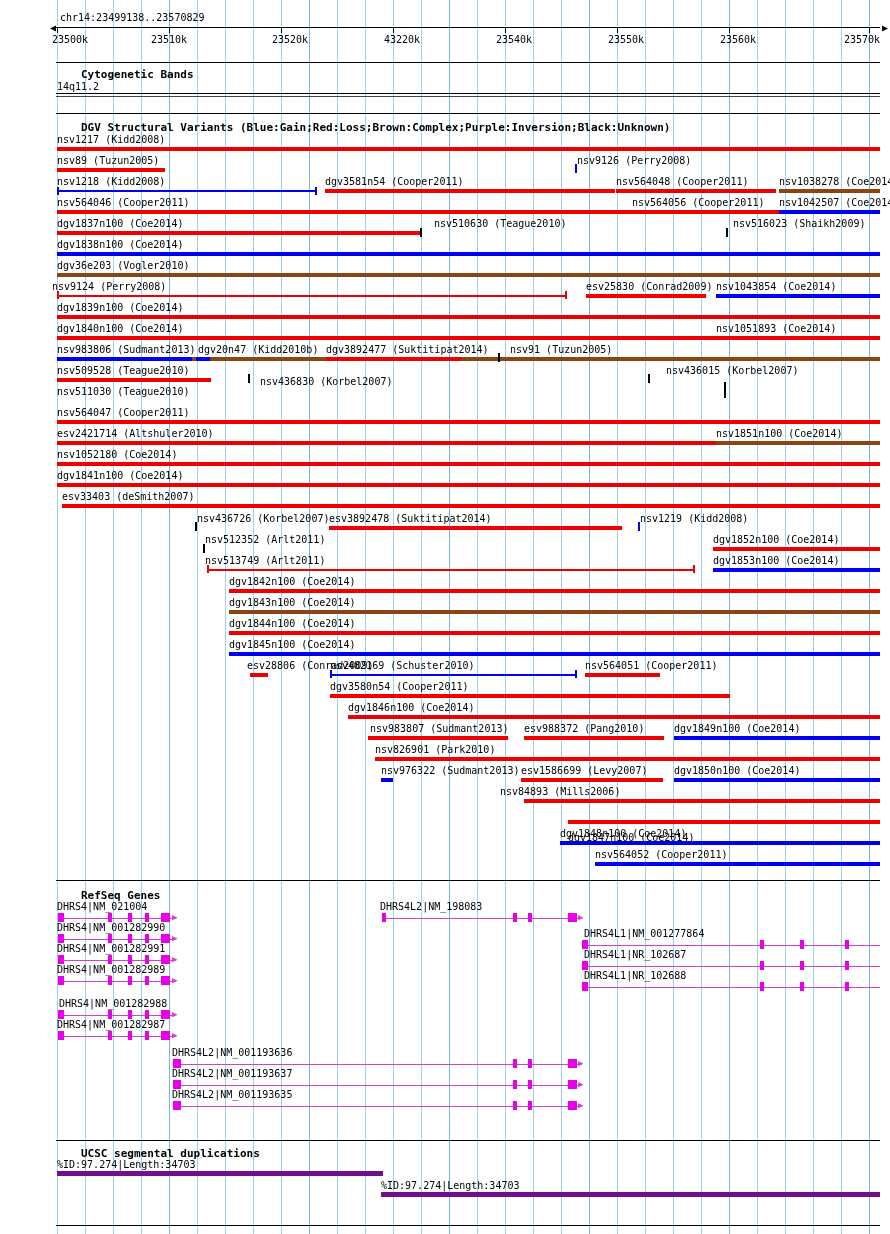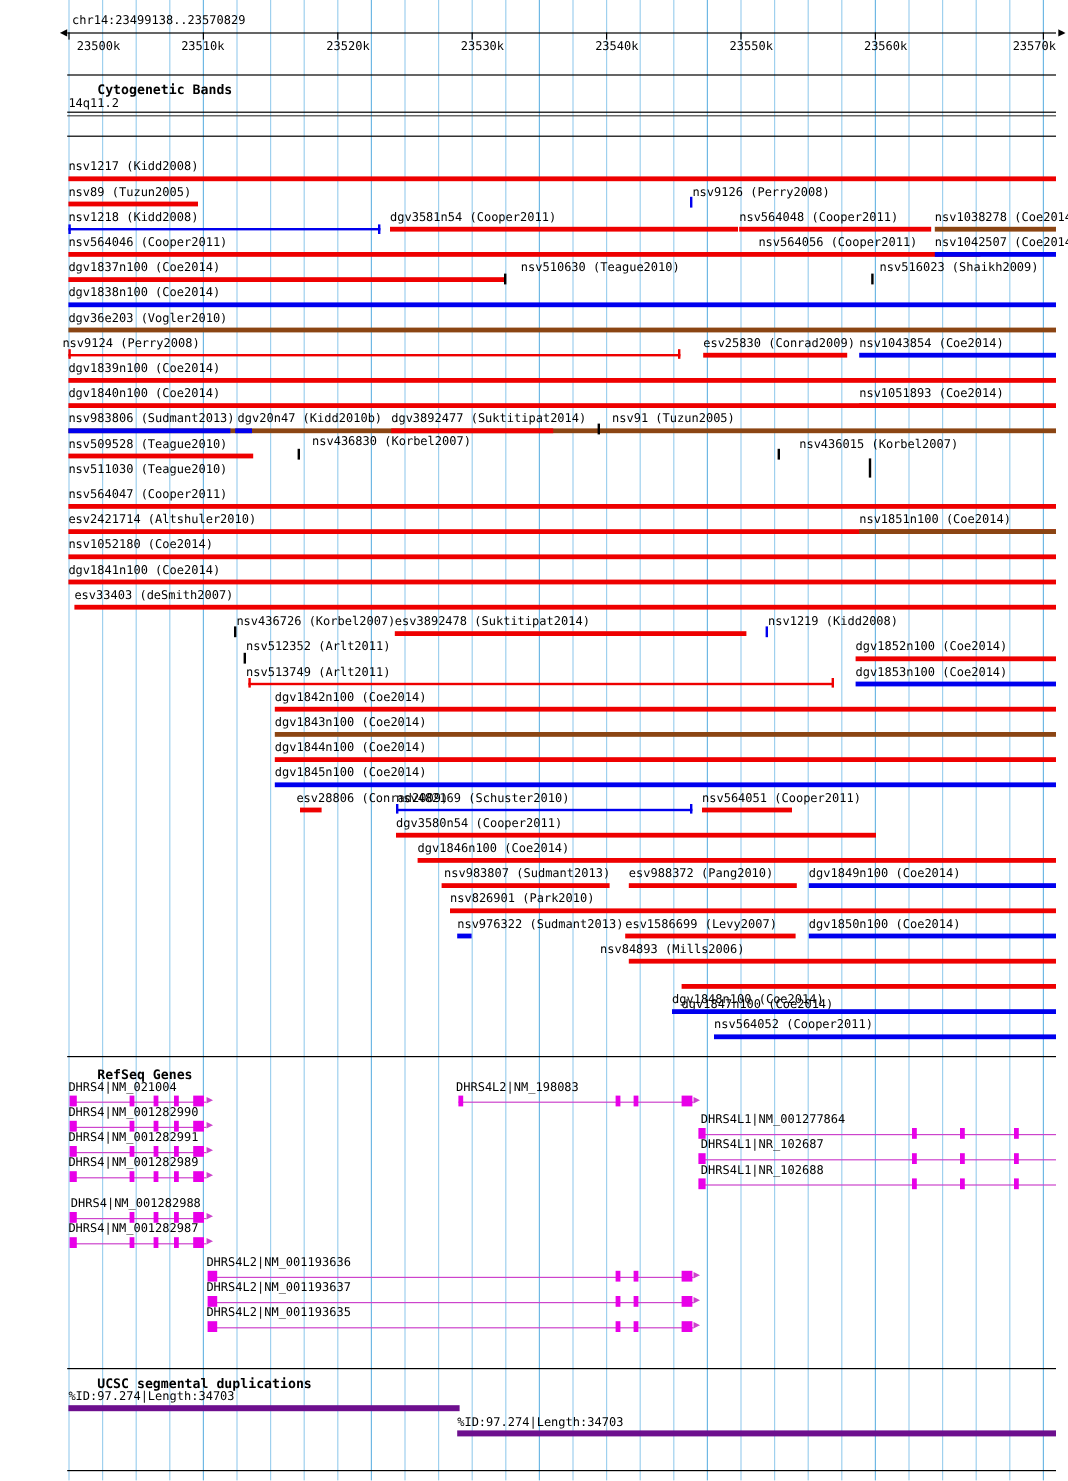--- a/index.html
+++ b/index.html
@@ -6,21 +6,21 @@
   body{font-family:"DejaVu Sans Mono","Liberation Mono",monospace;color:#000;}
   #stage{position:relative;width:890px;height:1234px;overflow:hidden;background:#fff;}
 
   
   .vgrid{position:absolute;top:0;bottom:0;width:1px;background:#9fd0ee;}
   .vgrid.major{background:#6fb8e4;}
   .ruler-title{position:absolute;left:60px;top:12px;font-size:10px;letter-spacing:0px;}
   .ruler-line{position:absolute;left:56px;right:10px;top:27px;height:1px;background:#000;}
   .tick{position:absolute;top:27px;width:1px;height:6px;background:#000;}
   .ticklab{position:absolute;top:34px;font-size:10px;transform:translateX(-50%);white-space:nowrap;}
-  .ticklab.first{transform:none;margin-left:12px;}
+  .ticklab.first{transform:none;}
   .ticklab.last{transform:translateX(-100%);}
   .arrowL,.arrowR{position:absolute;top:23px;font-size:10px;line-height:10px;}
 
   
   .hr{position:absolute;left:56px;right:10px;height:1px;background:#000;}
   .sect-title{position:absolute;font-size:11px;font-weight:bold;white-space:nowrap;margin-left:24px;}
   .sect-sub{position:absolute;font-size:10px;white-space:nowrap;}
 
   
   .lbl{position:absolute;font-size:10px;white-space:nowrap;line-height:11px;}
@@ -81,33 +81,34 @@
   <div class="tick" style="left:281px"></div>
   <div class="tick" style="left:393px"></div>
   <div class="tick" style="left:505px"></div>
   <div class="tick" style="left:617px"></div>
   <div class="tick" style="left:729px"></div>
   <div class="tick" style="left:869px"></div>
 
   <div class="ticklab first" style="left:52px">23500k</div>
   <div class="ticklab" style="left:169px">23510k</div>
   <div class="ticklab" style="left:290px">23520k</div>
-  <div class="ticklab" style="left:402px">23530k</div>
+  <div class="ticklab" style="left:402px">43220k</div>
   <div class="ticklab" style="left:514px">23540k</div>
   <div class="ticklab" style="left:626px">23550k</div>
   <div class="ticklab" style="left:738px">23560k</div>
   <div class="ticklab last" style="left:880px">23570k</div>
 
   <div class="hr" style="top:62px"></div>
   <div class="sect-title" style="left:57px;top:68px">Cytogenetic Bands</div>
   <div class="sect-sub" style="left:57px;top:81px">14q11.2</div>
   <div class="hr" style="top:93px"></div>
   <div class="hr" style="top:96px;background:#444"></div>
   <div class="hr" style="top:113px"></div>
 
+  <div class="sect-title" style="left:57px;top:121px">DGV Structural Variants (Blue:Gain;Red:Loss;Brown:Complex;Purple:Inversion;Black:Unknown)</div>
 
   <div class="lbl" style="left:57px;top:134px">nsv1217 (Kidd2008)</div>
   <div class="bar" style="left:57px;top:147px;width:823px;background:#ee0000"></div>
 
   <div class="lbl" style="left:57px;top:155px">nsv89 (Tuzun2005)</div>
   <div class="bar" style="left:57px;top:168px;width:108px;background:#ee0000"></div>
   <div class="lbl" style="left:577px;top:155px">nsv9126 (Perry2008)</div>
   <div class="cap" style="left:575px;top:164px;height:9px;background:#0000ee"></div>
 
   <div class="lbl" style="left:57px;top:176px">nsv1218 (Kidd2008)</div>
@@ -162,21 +163,21 @@
   <div class="bar" style="left:57px;top:357px;width:135px;background:#0000ee"></div>
   <div class="lbl" style="left:198px;top:344px">dgv20n47 (Kidd2010b)</div>
   <div class="bar" style="left:196px;top:357px;width:14px;background:#0000ee"></div>
   <div class="lbl" style="left:326px;top:344px">dgv3892477 (Suktitipat2014)</div>
   <div class="bar" style="left:326px;top:357px;width:135px;background:#ee0000"></div>
   <div class="lbl" style="left:510px;top:344px">nsv91 (Tuzun2005)</div>
   <div class="cap" style="left:498px;top:353px;height:9px;background:#000"></div>
 
   <div class="lbl" style="left:57px;top:365px">nsv509528 (Teague2010)</div>
   <div class="bar" style="left:57px;top:378px;width:154px;background:#ee0000"></div>
-  <div class="lbl" style="left:260px;top:363px">nsv436830 (Korbel2007)</div>
+  <div class="lbl" style="left:260px;top:376px">nsv436830 (Korbel2007)</div>
   <div class="cap" style="left:248px;top:374px;height:9px;background:#000"></div>
   <div class="lbl" style="left:666px;top:365px">nsv436015 (Korbel2007)</div>
   <div class="cap" style="left:648px;top:374px;height:9px;background:#000"></div>
 
   <div class="lbl" style="left:57px;top:386px">nsv511030 (Teague2010)</div>
   <div class="cap" style="left:724px;top:382px;height:16px;background:#000"></div>
 
   <div class="lbl" style="left:57px;top:407px">nsv564047 (Cooper2011)</div>
   <div class="bar" style="left:57px;top:420px;width:823px;background:#ee0000"></div>
 

